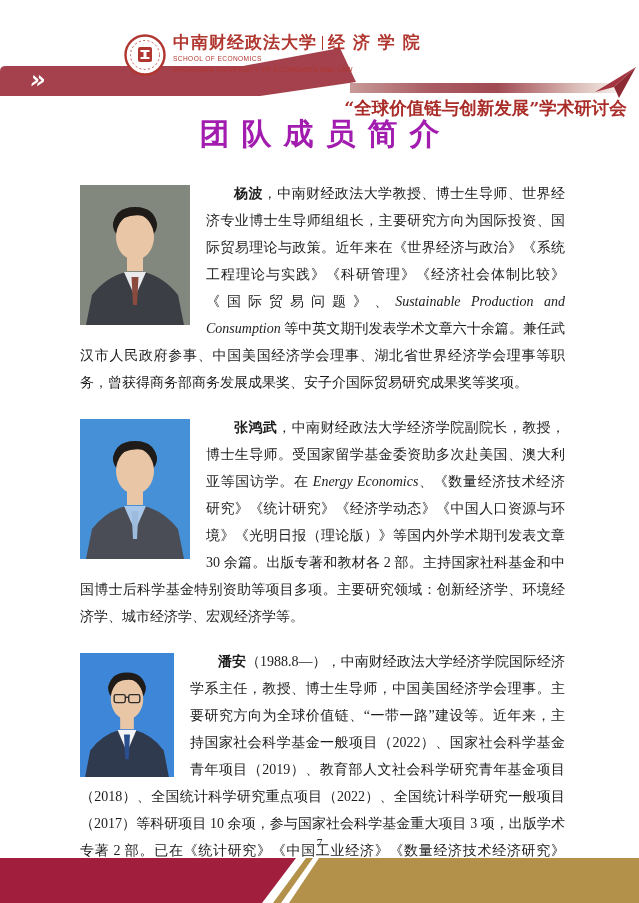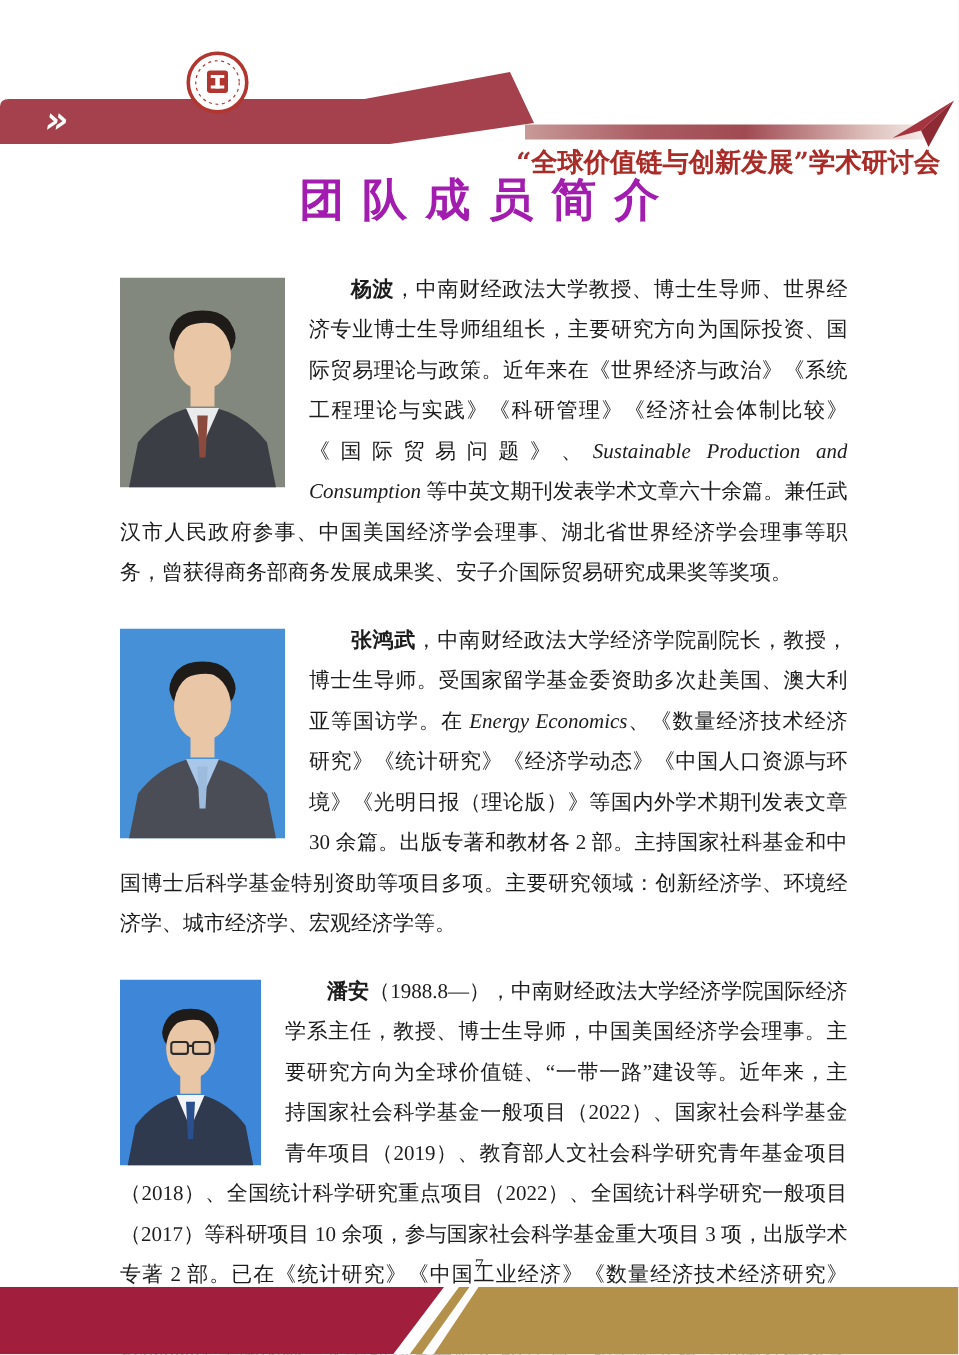--- a/index.html
+++ b/index.html
@@ -92,20 +92,27 @@
 
     <div class="logo">
       <svg class="seal" viewBox="0 0 42 42">
         <circle cx="21" cy="21" r="19.5" fill="#ffffff" stroke="#B0362F" stroke-width="2.4"></circle>
         <circle cx="21" cy="21" r="14.5" fill="none" stroke="#B0362F" stroke-width="0.8" stroke-dasharray="2 2.4"></circle>
         <rect x="14" y="13" width="14" height="15" rx="2" fill="#B0362F"></rect>
         <rect x="16.5" y="16" width="9" height="2" fill="#ffffff"></rect>
         <rect x="19.5" y="16" width="3" height="9" fill="#ffffff"></rect>
         <rect x="16.5" y="23" width="9" height="2" fill="#ffffff"></rect>
       </svg>
+      <div class="logo-text">
+        <div class="logo-cn">
+          <span>中南财经政法大学</span><span class="sep"></span><span>经 济 学 院</span>
+        </div>
+        <div class="logo-en">SCHOOL OF ECONOMICS</div>
+        <div class="logo-en">ZHONGNAN UNIVERSITY OF ECONOMICS AND LAW</div>
+      </div>
     </div>
 
     <div class="slogan">“全球价值链与创新发展”学术研讨会</div>
   </header>
 
   <h1 class="title">团队成员简介</h1>
 
   <main class="members" id="members">
     <section class="member">
       <svg class="photo" viewBox="0 0 110 140" preserveAspectRatio="none">

